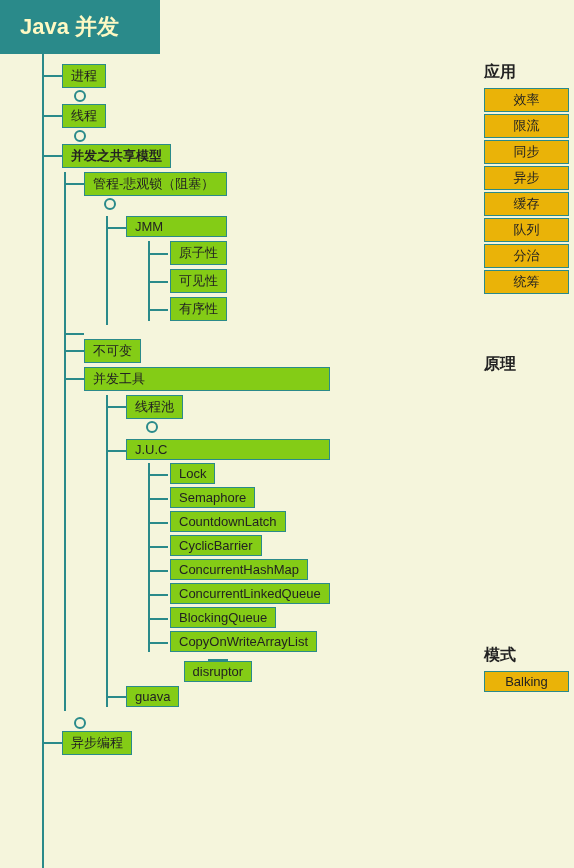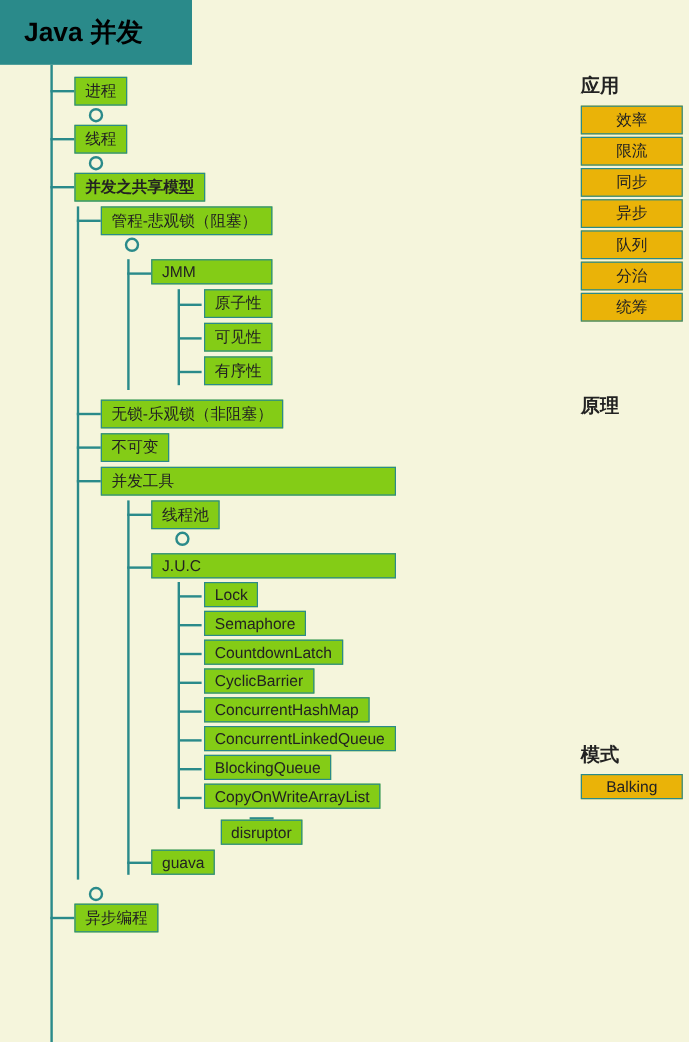--- a/index.html
+++ b/index.html
@@ -10,21 +10,21 @@
       color: #222;
       width: 574px;
       min-height: 868px;
       position: relative;
       overflow-x: hidden;
     }
 
     
     .header {
       background: #2a8a8a;
-      color: #000000;
+      color: #fef9c3;
       padding: 12px 20px;
       font-size: 22px;
       font-weight: bold;
       display: inline-block;
       min-width: 160px;
     }
 
     .label-box {
       border: 1.5px solid #2a8a8a;
       padding: 2px 8px;
@@ -136,20 +136,21 @@
     <div class="main-spine"></div>
 
     <div class="right-panel">
 
       <div>
         <div class="right-section-title">应用</div>
         <div class="right-item">效率</div>
         <div class="right-item">限流</div>
         <div class="right-item">同步</div>
         <div class="right-item">异步</div>
+        <div class="right-item">缓存</div>
         <div class="right-item">队列</div>
         <div class="right-item">分治</div>
         <div class="right-item">统筹</div>
       </div>
 
       <div style="margin-top: 60px;">
         <div class="right-section-title">原理</div>
       </div>
 
       <div style="margin-top: 270px;">
@@ -228,21 +229,20 @@
                     </div>
                   </div>
                 </div>
               </div>
             </div>
           </div>
         </div>
 
         <div style="display: flex; align-items: center; margin: 4px 0;">
           <div style="width: 20px; height: 2px; background: #2a8a8a; flex-shrink: 0;"></div>
-          <div class="label-box">无锁-乐观锁（非阻塞）</div>
         </div>
 
         <div style="display: flex; align-items: center; margin: 4px 0;">
           <div style="width: 20px; height: 2px; background: #2a8a8a; flex-shrink: 0;"></div>
           <div class="label-box">不可变</div>
         </div>
 
         <div style="display: flex; align-items: flex-start; margin: 4px 0;">
           <div style="width: 20px; height: 2px; background: #2a8a8a; margin-top: 11px; flex-shrink: 0;"></div>
           <div>

